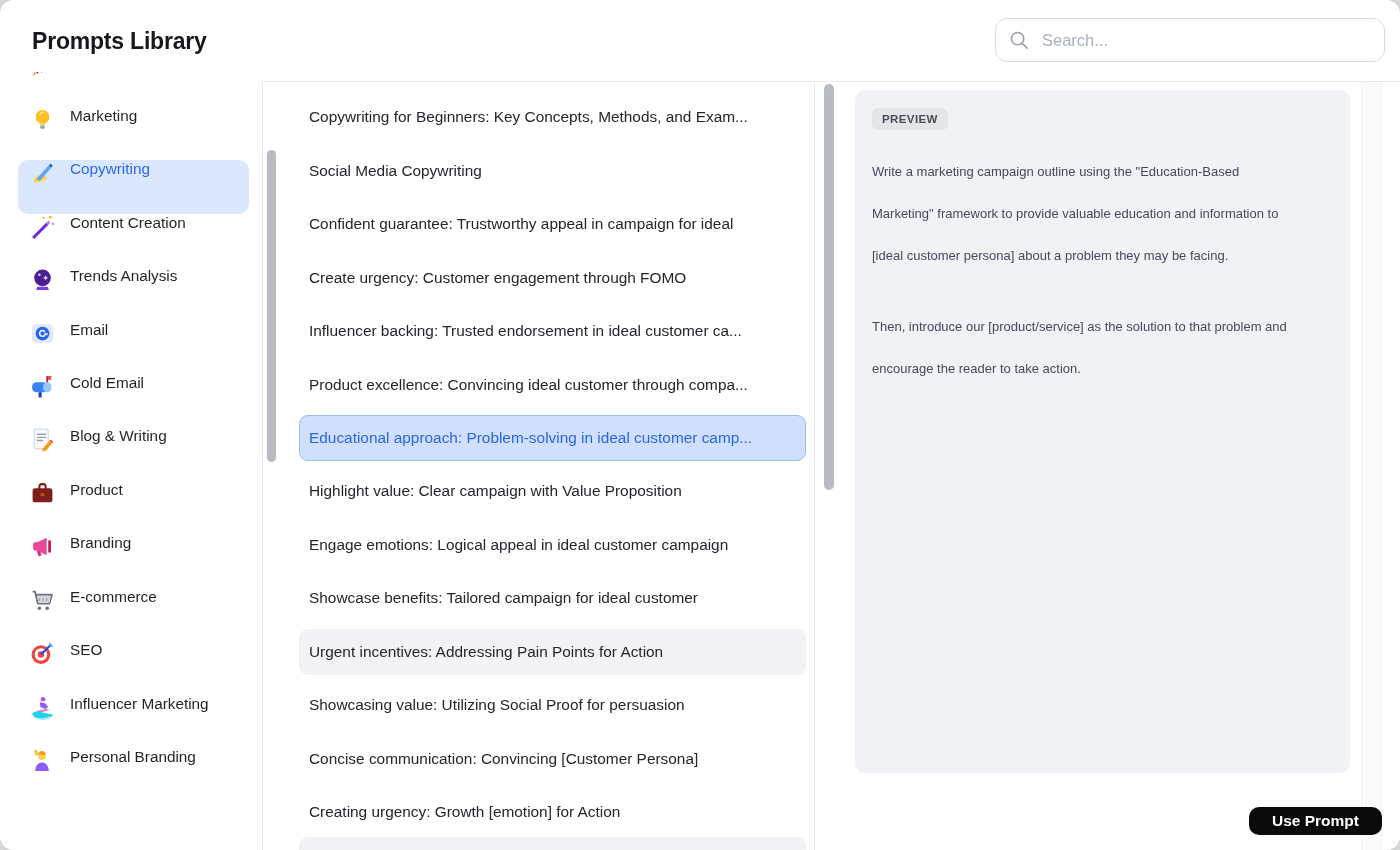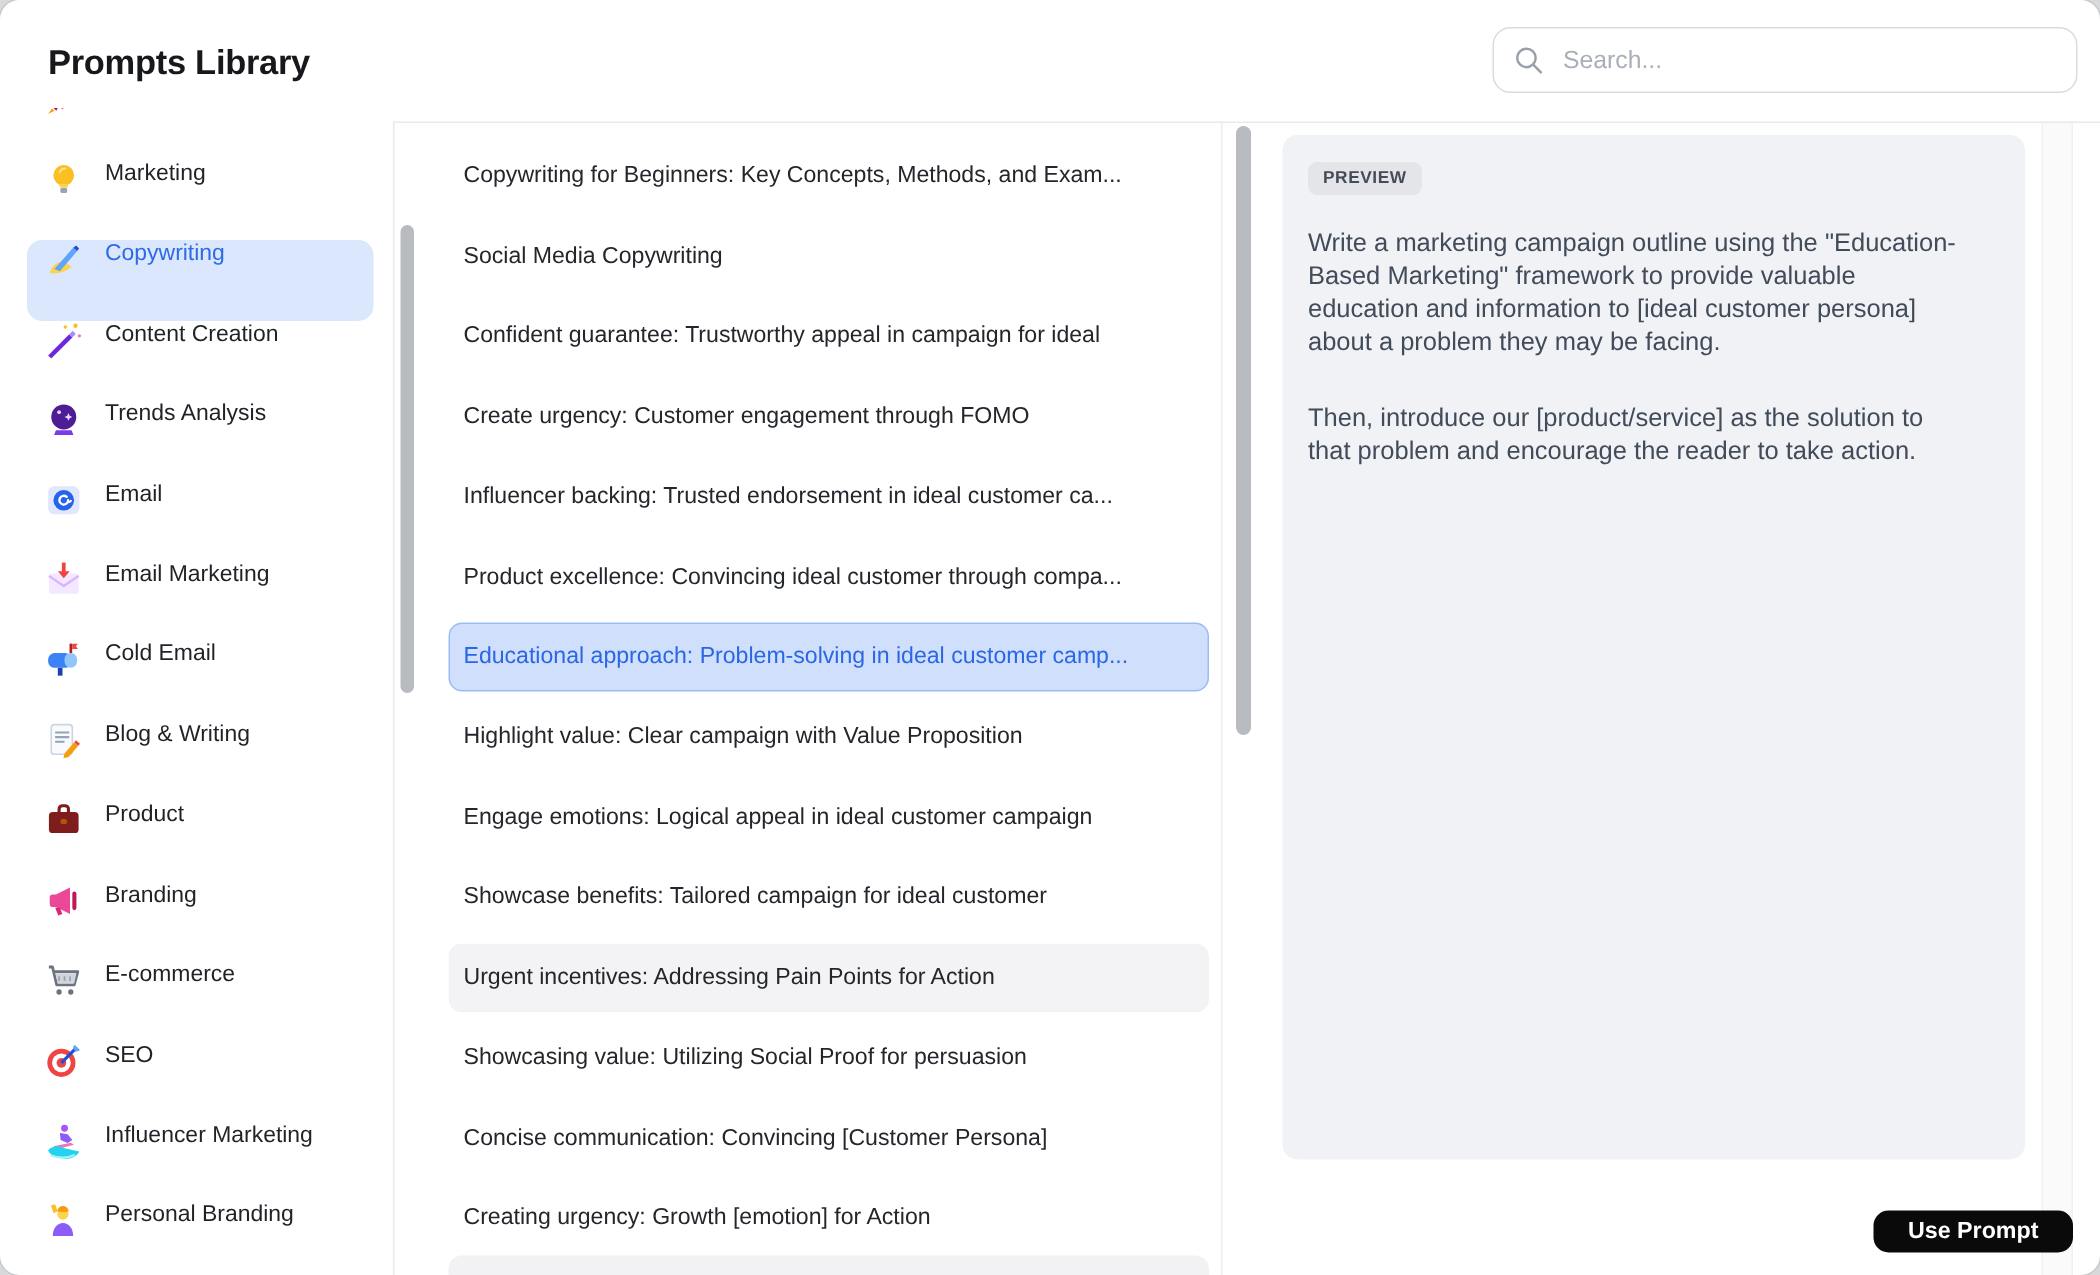--- a/index.html
+++ b/index.html
@@ -87,21 +87,21 @@
   .preview-card {
     position:absolute; left:15px; top:9px; width:495px; height:683px;
     background:#f1f2f5; border-radius:10px; box-sizing:border-box; overflow:hidden;
   }
   .badge {
     display:inline-block; margin:18px 0 0 17px;
     background:#e3e5e9; color:#454c57;
     font-size:11.5px; font-weight:700; letter-spacing:.4px;
     padding:5px 10px; border-radius:6px;
   }
-  .preview-text { margin:21px 46px 0 17px; font-size:17px; line-height:22px; color:#414b59; }
+  .preview-text { margin:21px 46px 0 17px; font-size:13px; line-height:42px; color:#414b59; }
   .preview-text + .preview-text { margin-top:29px; }
   .right-track {
     position:absolute; right:18px; top:1px; bottom:0; width:19px;
     background:#fafafb; border-left:1px solid #f0f1f3; border-right:1px solid #f0f1f3;
   }
   .use-btn {
     position:absolute; right:18px; bottom:15px; height:28px; padding:0 23px;
     background:#0a0a0b; color:#ffffff; border:none; border-radius:10px;
     font-size:15.5px; font-weight:600; font-family:inherit; cursor:pointer;
   }
@@ -190,31 +190,20 @@
               <circle cx="12" cy="12" r="6.6" fill="#2563eb"></circle>
               <path d="M14.8 12a2.8 2.8 0 1 1-.9-2.1" stroke="#fff" stroke-width="1.5" fill="none" stroke-linecap="round"></path>
               <path d="M14.8 12c0 1.6 1.8 1.4 1.8-.2" stroke="#fff" stroke-width="1.3" fill="none"></path>
             </svg>
           </span>
           <span class="side-label">Email</span>
         </div>
         <div class="side-item">
           <span class="emoji">
             <svg viewBox="0 0 24 24">
-              <rect x="2.5" y="8" width="19" height="13" rx="2" fill="#f3e8ff"></rect>
-              <path d="M2.5 9.5l9.5 6.5 9.5-6.5" stroke="#d8b4fe" stroke-width="1.5" fill="none"></path>
-              <rect x="10.8" y="1" width="2.4" height="6" fill="#ef4444"></rect>
-              <path d="M8.2 6.5h7.6L12 11z" fill="#ef4444"></path>
-            </svg>
-          </span>
-          <span class="side-label">Email Marketing</span>
-        </div>
-        <div class="side-item">
-          <span class="emoji">
-            <svg viewBox="0 0 24 24">
               <rect x="2" y="8" width="15" height="9.5" rx="4.2" fill="#3b82f6"></rect>
               <rect x="12.5" y="8" width="8" height="9.5" rx="4" fill="#93c5fd"></rect>
               <rect x="8.2" y="17.5" width="3" height="5" fill="#1e40af"></rect>
               <rect x="15.7" y="2" width="1.7" height="6" fill="#b91c1c"></rect>
               <path d="M17.4 2h3.6l-1.2 1.7 1.2 1.7h-3.6z" fill="#ef4444"></path>
             </svg>
           </span>
           <span class="side-label">Cold Email</span>
         </div>
         <div class="side-item">

